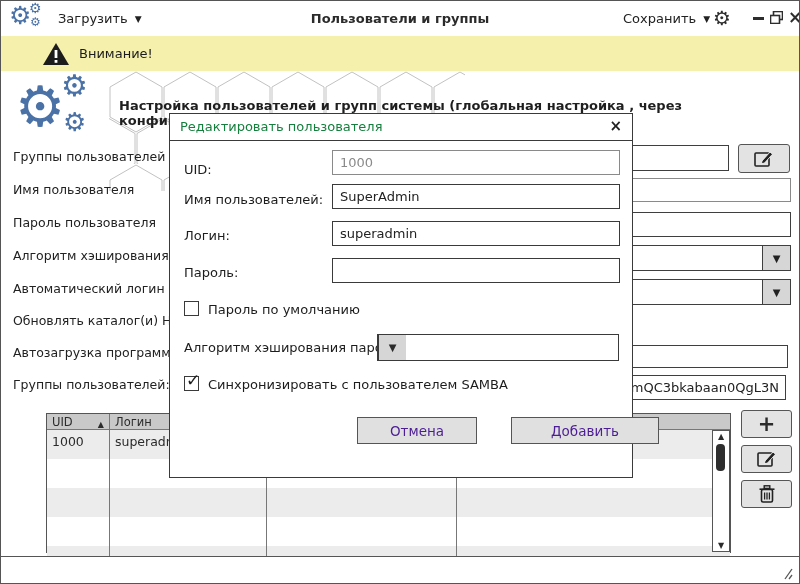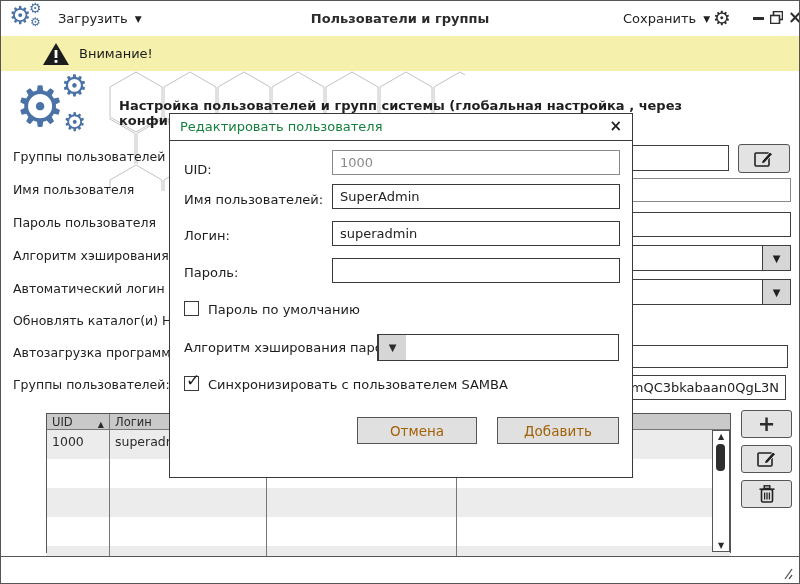--- a/index.html
+++ b/index.html
@@ -66,21 +66,21 @@
   .d-title { position:absolute; left:10px; top:5px; font-size:13px; color:#15803d; }
   .d-close { position:absolute; right:10px; top:3px; font-size:15px; font-weight:bold; color:#222; cursor:pointer; }
   .d-label { position:absolute; left:14px; font-size:13px; color:#1d1d1d; white-space:nowrap; }
   .d-input { position:absolute; left:162px; width:288px; height:25px; border:1px solid #3a3a3a; font-family:inherit; font-size:13px; padding:0 7px; color:#222; background:#fff; }
   .d-input.dis { border-color:#8a8a8a; color:#8a8a8a; }
   .chk { position:absolute; width:15px; height:15px; border:1px solid #3a3a3a; background:#fff; cursor:pointer; }
   .chk .mark { position:absolute; left:1px; top:-7px; font-size:17px; font-weight:bold; color:#1d1d1d; }
   .d-select { position:absolute; left:207px; top:220px; width:242px; height:27px; border:1px solid #3a3a3a; display:flex; cursor:pointer; }
   .d-select .val { flex:1; font-size:13px; padding:4px 7px; white-space:nowrap; overflow:hidden; }
   .d-select .ab { width:28px; border-left:1px solid #3a3a3a; background:#d6d6d6; display:flex; align-items:center; justify-content:center; font-size:10px; }
-  .d-btn { position:absolute; top:303px; height:27px; background:#e0e0e0; border:1px solid #555; font-family:inherit; font-size:13.5px; color:#a16207; cursor:pointer; }
+  .d-btn { position:absolute; top:303px; height:27px; background:#e0e0e0; border:1px solid #555; font-family:inherit; font-size:13.5px; color:#4c1d95; cursor:pointer; }
 
   
   .statusbar { position:absolute; left:0; top:555px; width:100%; height:29px; border-top:1px solid #555; background:#fff; }
   .grip { position:absolute; right:6px; bottom:5px; cursor:nwse-resize; }
 </style>
 </head>
 <body>
 
 <div id="app">
 
@@ -266,21 +266,21 @@
           <span>▼</span>
         </span>
     </div>
 
     <div class="chk" style="left:14px; top:262px;">
       <span class="mark">✓</span>
     </div>
     <div class="d-label" style="left:38px; top:263px;">Синхронизировать с пользователем SAMBA</div>
 
     <button class="d-btn" style="left:187px; width:120px;">Отмена</button>
-    <button class="d-btn" style="left:327px; width:122px;">Добавить</button>
+    <button class="d-btn" style="left:341px; width:148px;">Добавить</button>
   </div>
 
   <div class="statusbar">
     <svg class="grip" width="14" height="12" viewBox="0 0 14 12">
       <line x1="6" y1="11" x2="13" y2="1" stroke="#555" stroke-width="1.3"></line>
       <line x1="10" y1="11" x2="13" y2="7" stroke="#555" stroke-width="1.3"></line>
     </svg>
   </div>
 
 </div>

